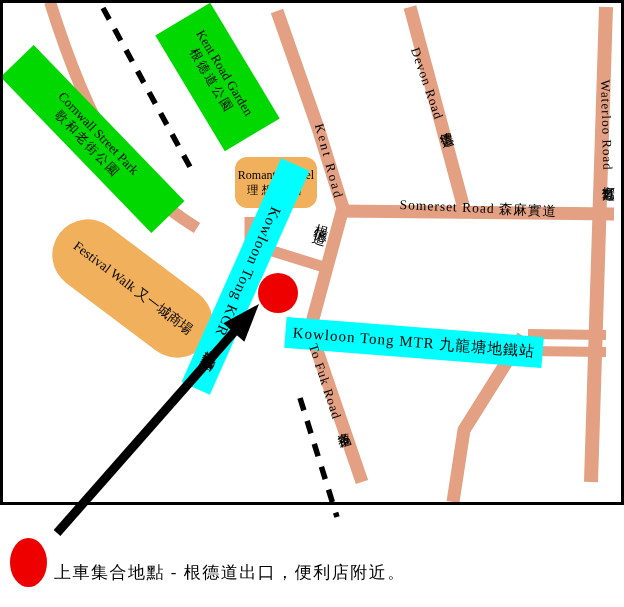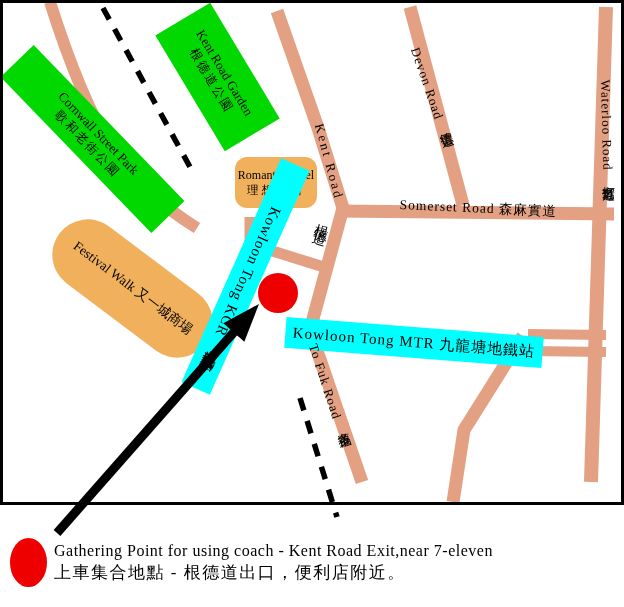--- a/index.html
+++ b/index.html
@@ -108,16 +108,15 @@
   <div class="abs red-dot"></div>
 
   <div class="road-label vtext lbl-kent">Kent Road</div>
   <div class="road-label vtext lbl-kent-zh">根德道</div>
   <div class="road-label vtext lbl-devon">Devon Road 德雲道</div>
   <div class="road-label vtext lbl-waterloo">Waterloo Road 窩打老道</div>
   <div class="road-label lbl-somerset">Somerset Road 森麻實道</div>
   <div class="road-label vtext lbl-tofuk">To Fuk Road 多福道</div>
 
   <div class="abs caption-dot"></div>
-  <div class="abs caption-line1">Gathering Point for using coach - Kent Road Exit,near 7-eleven</div>
   <div class="abs caption-line2">上車集合地點 - 根德道出口，便利店附近。</div>
 
 </div>
 
 </body></html>

